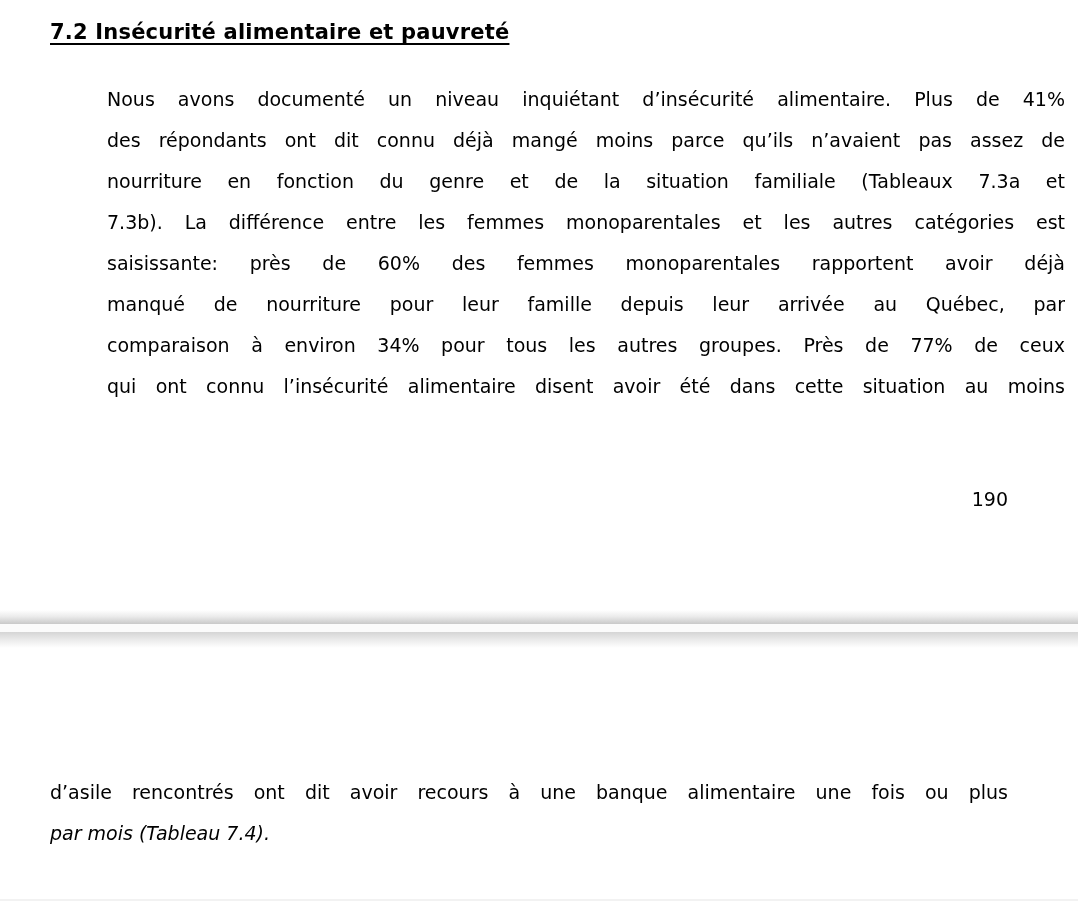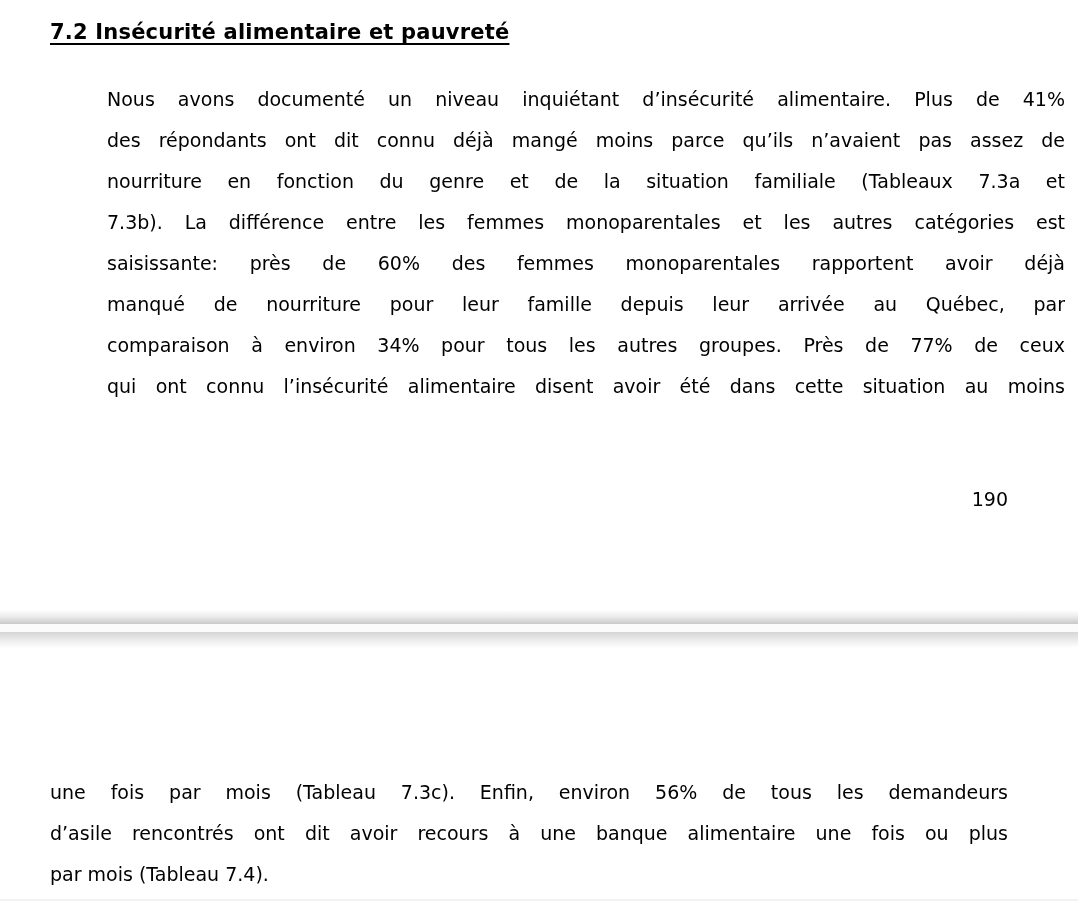--- a/index.html
+++ b/index.html
@@ -52,20 +52,21 @@
     line-height: 41px;
     font-size: 19px;
     text-align: justify;
     text-align-last: justify;
     white-space: normal;
     overflow: hidden;
   }
   .line.last {
     text-align: left;
     text-align-last: left;
+    font-style: italic;
   }
 
   .page-number {
     position: absolute;
     left: 50px;
     top: 486px;
     width: 958px;
     text-align: right;
     font-size: 19px;
     line-height: 26px;
@@ -126,18 +127,17 @@
   <div class="page-number">190</div>
 </section>
 
 <div class="break-shadow-bottom"></div>
 <div class="break-gap"></div>
 <div class="break-shadow-top"></div>
 
 <section class="page page-2"></section>
 
 <div class="para-2-wrap" style="top:772px;">
-  <div class="line">une fois par mois (Tableau 7.3c). Enfin, environ 56% de tous les demandeurs</div>
   <div class="line">d’asile rencontrés ont dit avoir recours à une banque alimentaire une fois ou plus</div>
   <div class="line last">par mois (Tableau 7.4).</div>
 </div>
 
 <div class="bottom-hairline"></div>
 
 </body></html>

